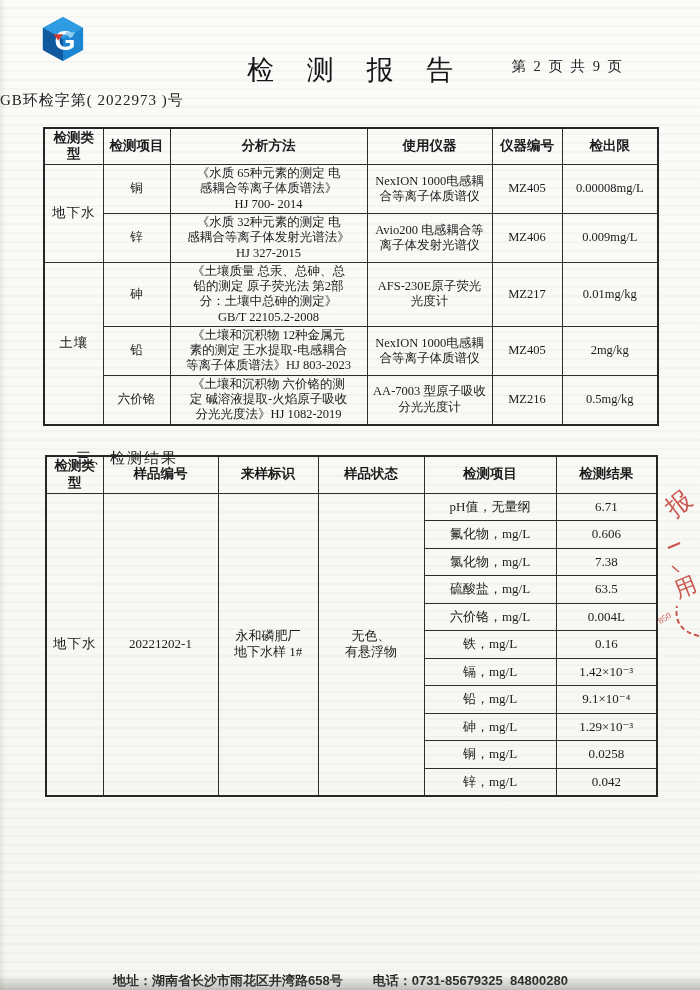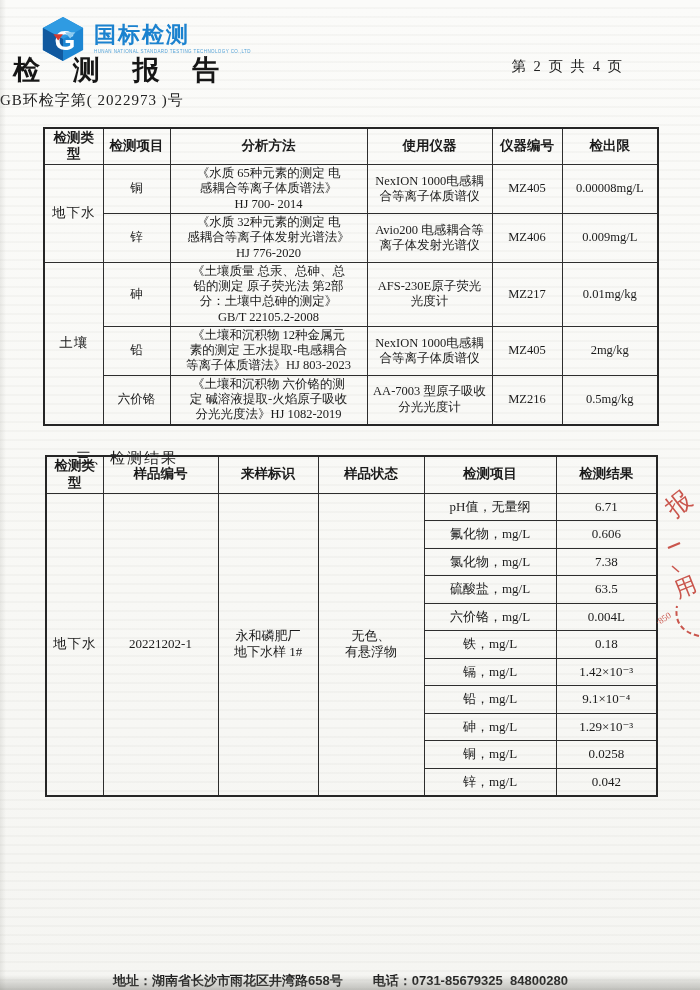--- a/index.html
+++ b/index.html
@@ -4,21 +4,21 @@
 <style>
   html,body{margin:0;padding:0;}
   body{width:700px;height:990px;background:#e9e9e6;font-family:"Liberation Serif","DejaVu Serif",serif;}
   .page{position:relative;width:700px;height:990px;background:linear-gradient(180deg,#fbfbf9 0%,#f8f8f5 60%,#f5f5f2 100%);overflow:hidden;color:#1b1b1b;}
   .page::before{content:"";position:absolute;inset:0;background:repeating-linear-gradient(0deg,rgba(190,190,184,0.10) 0 2px,rgba(255,255,255,0) 2px 9px);pointer-events:none;}
 
   
   .logo{position:absolute;left:40px;top:16px;display:flex;align-items:flex-start;gap:8px;}
   .logo-name{font-family:"Liberation Sans",sans-serif;font-weight:bold;font-size:22px;color:#1b82cf;letter-spacing:2px;line-height:26px;margin-top:6px;}
   .logo-tagline{font-family:"Liberation Sans",sans-serif;font-size:4.5px;color:#55a3d8;letter-spacing:.4px;margin-top:1px;}
-  .title{position:absolute;left:0;right:0;top:52px;text-align:left;font-size:27px;font-weight:bold;letter-spacing:13px;text-indent:13px;color:#161616;}
+  .title{position:absolute;left:0;right:0;top:52px;text-align:center;font-size:27px;font-weight:normal;letter-spacing:13px;text-indent:13px;color:#161616;}
   .page-info{position:absolute;right:76px;top:57px;font-size:14.5px;letter-spacing:2px;color:#222;}
   .report-no{position:absolute;left:0;right:0;top:91px;text-align:left;font-size:15px;letter-spacing:1px;color:#222;}
 
   
   .t{position:absolute;border-collapse:collapse;table-layout:fixed;background:transparent;}
   .t th,.t td{border:1.3px solid #2e2e2e;text-align:center;vertical-align:middle;padding:1px 2px;overflow:hidden;}
   .t{border:2px solid #262626;padding-left:24px;}
   .t th{font-weight:bold;}
   .t1{left:43px;top:127px;width:614px;font-size:12.5px;line-height:1.22;}
   .t1 th{font-size:13.5px;height:32px;}
@@ -48,28 +48,24 @@
 
   <div class="logo">
     <svg width="46" height="46" viewBox="0 0 48 48">
       <polygon points="24,1 45,12.5 45,35.5 24,47 3,35.5 3,12.5" fill="#1d86d3"></polygon>
       <polygon points="24,1 45,12.5 24,24 3,12.5" fill="#2f9be2"></polygon>
       <polygon points="3,12.5 24,24 24,47 3,35.5" fill="#11599f"></polygon>
       <text x="26" y="36" font-size="28" font-weight="bold" fill="#ffffff" text-anchor="middle" font-family="Liberation Sans, sans-serif">G</text>
       <polygon points="14,19 24,19 19,25.5" fill="#d63a2f"></polygon>
       <polygon points="26,17 37,17 31.5,23.5" fill="#8ecbf0"></polygon>
     </svg>
-    <div>
-      <div class="logo-name">国标检测</div>
-      <div class="logo-tagline">HUNAN NATIONAL STANDARD TESTING TECHNOLOGY CO.,LTD</div>
-    </div>
   </div>
 
   <div class="title">检 测 报 告</div>
-  <div class="page-info">第 2 页 共 4 页</div>
+  <div class="page-info">第 2 页 共 9 页</div>
   <div class="report-no">GB环检字第( 2022973 )号</div>
 
   <table class="t t1">
     <colgroup>
       <col style="width:59px">
         <col style="width:67px">
         <col style="width:197px">
       <col style="width:125px">
         <col style="width:70px">
         <col style="width:96px">
@@ -93,21 +89,21 @@
 HJ 700- 2014</td>
         <td class="ml">NexION 1000电感耦
 合等离子体质谱仪</td>
         <td>MZ405</td>
         <td>0.00008mg/L</td>
       </tr>
       <tr class="r48">
         <td>锌</td>
         <td class="ml">《水质  32种元素的测定  电
 感耦合等离子体发射光谱法》
-HJ 776-2020</td>
+HJ 327-2015</td>
         <td class="ml">Avio200 电感耦合等
 离子体发射光谱仪</td>
         <td>MZ406</td>
         <td>0.009mg/L</td>
       </tr>
       <tr class="r62">
         <td rowspan="3" class="typec">土壤</td>
         <td>砷</td>
         <td class="ml">《土壤质量  总汞、总砷、总
 铅的测定  原子荧光法  第2部
@@ -184,21 +180,21 @@
       <tr>
         <td>硫酸盐，mg/L</td>
         <td>63.5</td>
       </tr>
       <tr>
         <td>六价铬，mg/L</td>
         <td>0.004L</td>
       </tr>
       <tr>
         <td>铁，mg/L</td>
-        <td>0.18</td>
+        <td>0.16</td>
       </tr>
       <tr>
         <td>镉，mg/L</td>
         <td>1.42×10⁻³</td>
       </tr>
       <tr>
         <td>铅，mg/L</td>
         <td>9.1×10⁻⁴</td>
       </tr>
       <tr>

